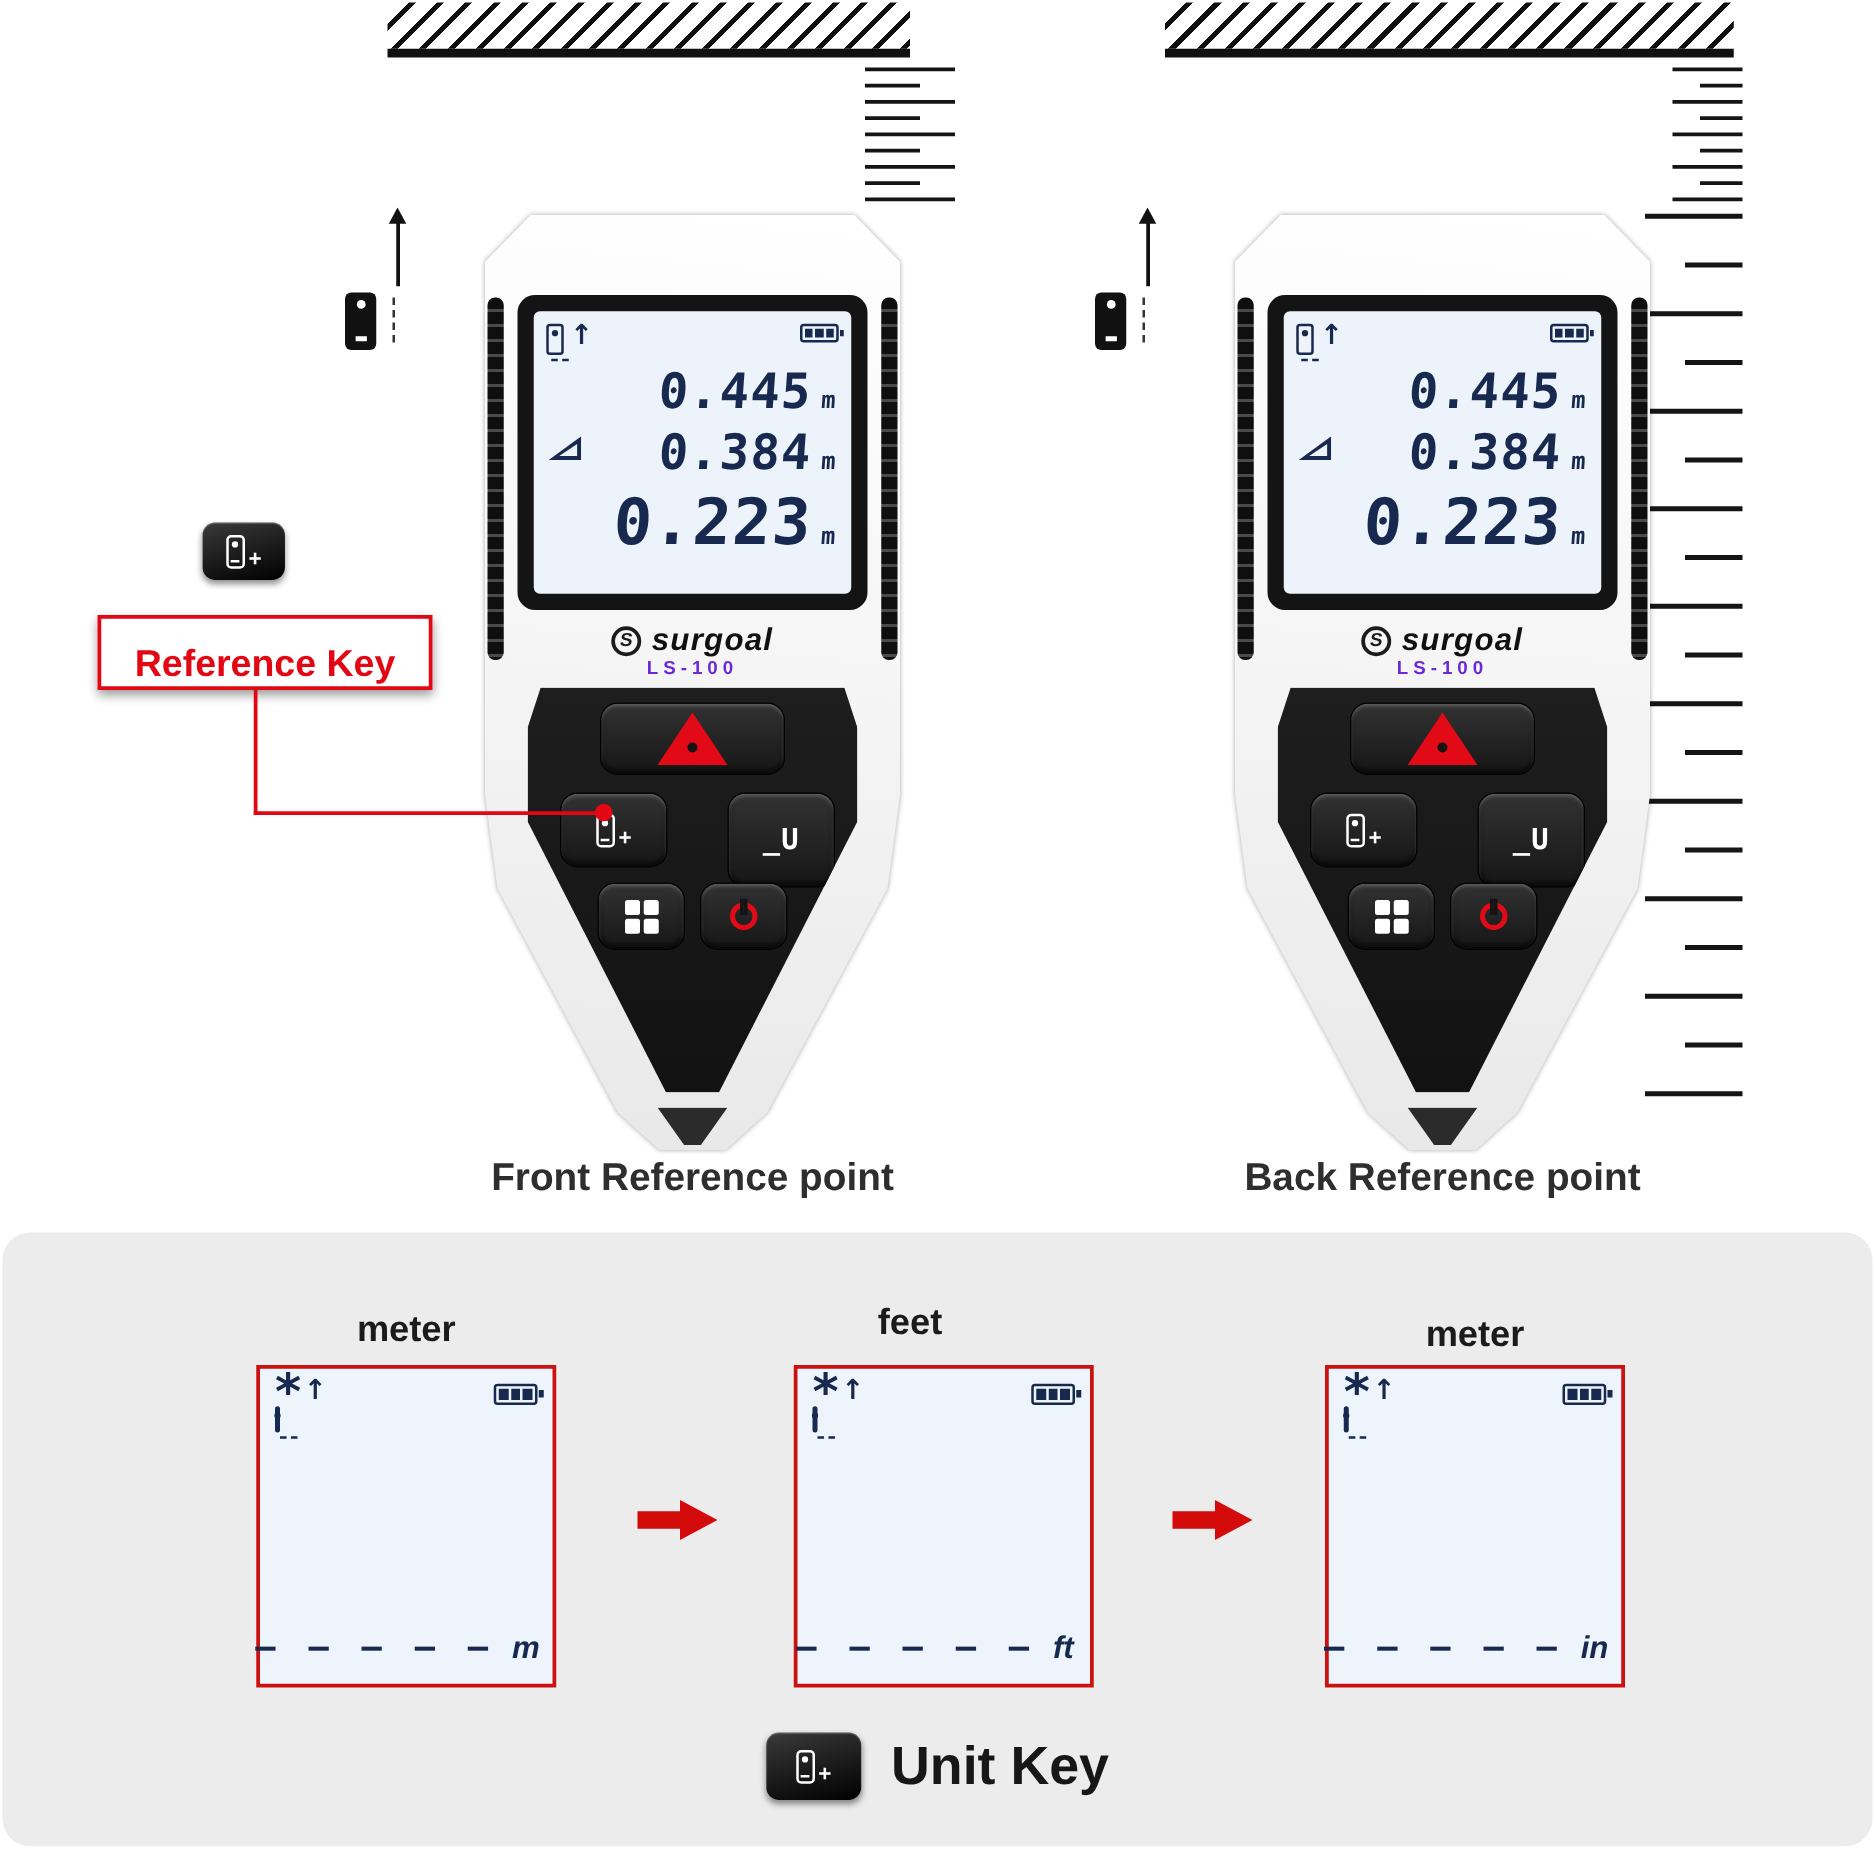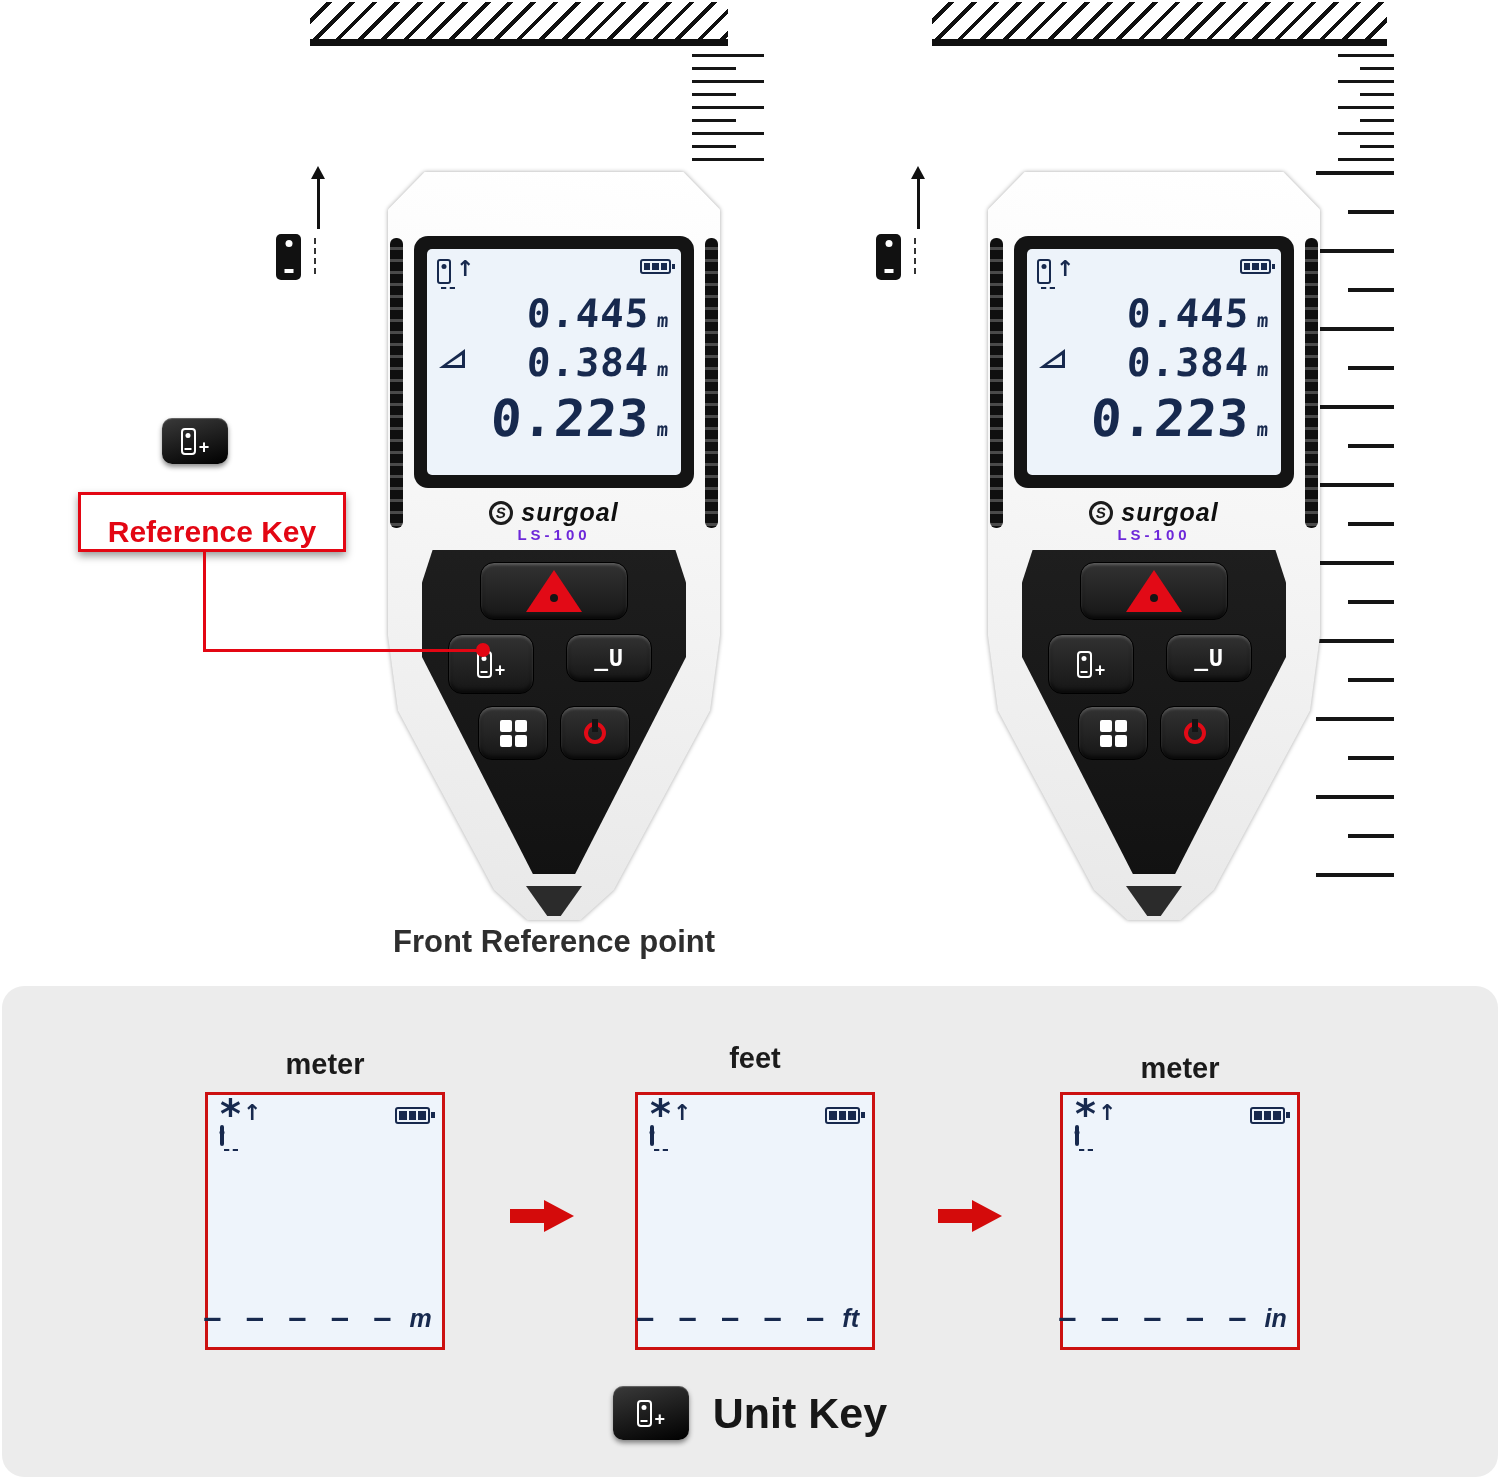--- a/index.html
+++ b/index.html
@@ -77,21 +77,21 @@
   .model-text{position:absolute;left:0;right:0;top:354px;text-align:center;font:bold 15px "Liberation Sans",sans-serif;
       letter-spacing:4px;color:#6d28d9}
 
   .keypad{position:absolute;left:34px;right:34px;top:378px;height:324px;background:linear-gradient(180deg,#1e1e1e,#121212);
       clip-path:polygon(4% 0,96% 0,100% 10%,100% 33%,58% 100%,42% 100%,0 33%,0 10%)}
   .kbtn{position:absolute;border-radius:14px;border:1px solid #000;background:linear-gradient(180deg,#323232,#161616);
       box-shadow:inset 0 2px 3px rgba(255,255,255,.22),inset 0 -3px 4px rgba(0,0,0,.65);
       display:flex;align-items:center;justify-content:center}
   .kbtn.measure{left:58px;top:12px;width:148px;height:58px}
   .kbtn.ref{left:26px;top:84px;width:86px;height:60px}
-  .kbtn.unit{left:144px;top:84px;width:86px;height:48px}
+  .kbtn.unit{left:160px;top:84px;width:86px;height:76px}
   .kbtn.menu{left:56px;top:156px;width:70px;height:54px}
   .kbtn.power{left:138px;top:156px;width:70px;height:54px}
 
   .tri-wrap{position:relative;width:56px;height:42px}
   .tri-wrap .tri{position:absolute;left:0;top:0;width:0;height:0;border-left:28px solid transparent;border-right:28px solid transparent;border-bottom:42px solid #e20a16}
   .tri-wrap .dot{position:absolute;left:50%;top:24px;transform:translateX(-50%);width:8px;height:8px;background:#141414;border-radius:50%}
 
   .dev-mini{position:relative;width:15px;height:27px;border:2px solid #fff;border-radius:4px}
   .dev-mini::before{content:'';position:absolute;left:50%;top:3px;transform:translateX(-50%);width:5px;height:5px;background:#fff;border-radius:50%}
   .dev-mini::after{content:'';position:absolute;left:50%;bottom:3px;transform:translateX(-50%);width:7px;height:2px;background:#fff}
@@ -121,21 +121,21 @@
 
   
   .caption{position:absolute;width:500px;text-align:center;font:bold 31px "Liberation Sans",sans-serif;color:#2e2e2e}
   .caption.front{left:304px;top:924px}
   .caption.back{left:904px;top:924px}
 
   
   .unit-panel{position:absolute;left:2px;top:986px;width:1496px;height:491px;background:#ececec;border-radius:22px}
   .scr-label{position:absolute;width:220px;text-align:center;font:bold 29px "Liberation Sans",sans-serif;color:#1b1b1b}
   .scr-label.l1{left:215px;top:1048px}
-  .scr-label.l2{left:645px;top:1042px}
+  .scr-label.l2{left:618px;top:1042px}
   .scr-label.l3{left:1070px;top:1052px}
 
   .unit-screen{position:absolute;width:240px;height:258px;background:#eef4fb;border:3px solid #cc1111}
   .unit-screen.s1{left:205px;top:1092px}
   .unit-screen.s2{left:635px;top:1092px}
   .unit-screen.s3{left:1060px;top:1092px}
 
   .scr-ref{position:absolute;left:12px;top:8px;color:#17294e}
   .scr-ref .row{display:flex;align-items:flex-start;gap:2px;height:24px}
   .star-glyph::before{content:'*';font:bold 40px "DejaVu Sans",sans-serif;color:#17294e;line-height:.55}
@@ -377,20 +377,21 @@
       <span class="plus-mark"></span>
   </div>
   <div class="ref-label-box">
     <span>Reference Key</span>
   </div>
   <div class="conn-v"></div>
   <div class="conn-h"></div>
   <div class="conn-dot"></div>
 
   <div class="caption front">Front Reference point</div>
+  <div class="caption back">Back Reference point</div>
 
   <div class="unit-panel"></div>
 
   <div class="scr-label l1">meter</div>
   <div class="scr-label l2">feet</div>
   <div class="scr-label l3">meter</div>
 
   <div class="unit-screen s1">
     <div class="scr-ref">
       <div class="row">

